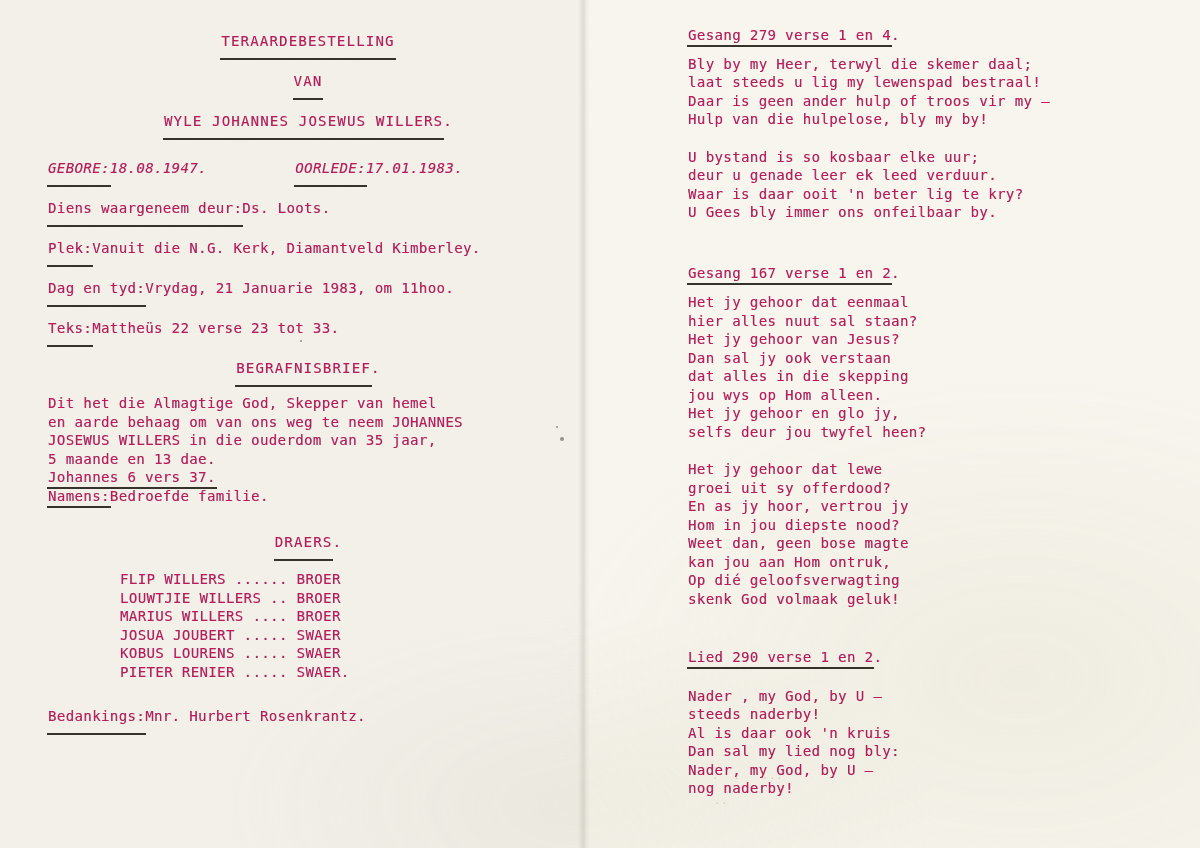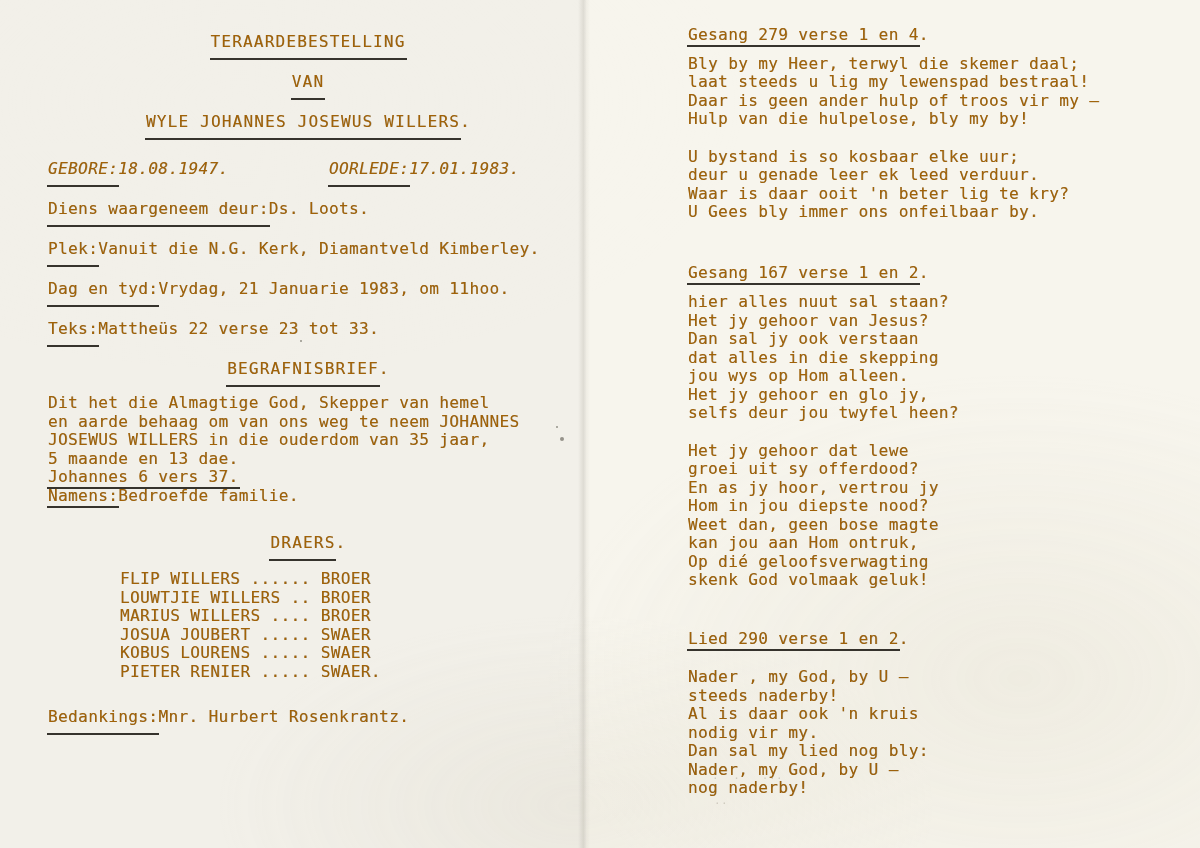--- a/index.html
+++ b/index.html
@@ -59,25 +59,25 @@
 
   
   .col {
     position: absolute;
     color: #15130f;
   }
   #col-left  { left: 48px;  top: 26px; width: 520px; }
   #col-right { left: 688px; top: 26px; width: 470px; }
 
   .ln {
-    font-size: 16px;
+    font-size: 14px;
     line-height: 18.5px;
     letter-spacing: 0.4px;
     white-space: pre;
-    color: #a16207;
+    color: #be185d;
     text-shadow: 0.35px 0.25px 0 rgba(30,26,20,0.34);
   }
   .ln.sp2  { line-height: 31px; }
   .ln.gapA { margin-top: 9px; }
   .ln.gapB { margin-top: 16px; font-style: italic; }
   .ln.gapC { margin-top: 22px; }
   .ln.gapD { margin-top: 20px; }
 
   .ctr { text-align: center; }
 
@@ -188,20 +188,21 @@
     <div style="height:19px"></div>
     <div class="ln">U bystand is so kosbaar elke uur;</div>
     <div class="ln">deur u genade leer ek leed verduur.</div>
     <div class="ln">Waar is daar ooit 'n beter lig te kry?</div>
     <div class="ln">U Gees bly immer ons onfeilbaar by.</div>
 
     <div style="height:42px"></div>
 
     <div class="ln"><span class="u">Gesang 167 verse 1 en 2</span><span>.</span></div>
     <div style="height:11px"></div>
+    <div class="ln">Het jy gehoor dat eenmaal</div>
     <div class="ln">hier alles nuut sal staan?</div>
     <div class="ln">Het jy gehoor van Jesus?</div>
     <div class="ln">Dan sal jy ook verstaan</div>
     <div class="ln">dat alles in die skepping</div>
     <div class="ln">jou wys op Hom alleen.</div>
     <div class="ln">Het jy gehoor en glo jy,</div>
     <div class="ln">selfs deur jou twyfel heen?</div>
     <div style="height:19px"></div>
     <div class="ln">Het jy gehoor dat lewe</div>
     <div class="ln">groei uit sy offerdood?</div>
@@ -212,21 +213,20 @@
     <div class="ln">Op dié geloofsverwagting</div>
     <div class="ln">skenk God volmaak geluk!</div>
 
     <div style="height:40px"></div>
 
     <div class="ln"><span class="u">Lied 290 verse 1 en 2</span><span>.</span></div>
     <div style="height:20px"></div>
     <div class="ln">Nader , my God, by U —</div>
     <div class="ln">steeds naderby!</div>
     <div class="ln">Al is daar ook 'n kruis</div>
-    <div class="ln">nodig vir my.</div>
     <div class="ln">Dan sal my lied nog bly:</div>
     <div class="ln">Nader, my God, by U —</div>
     <div class="ln">nog naderby!</div>
 
   </div>
 
   <div class="ghost" style="left:712px; top:772px;">·  ·   ···</div>
   <div class="ghost" style="left:714px; top:797px;">··</div>
   <div class="speck" style="left:560px; top:437px; width:4px; height:4px;"></div>
   <div class="speck" style="left:556px; top:426px; width:2px; height:2px;"></div>

